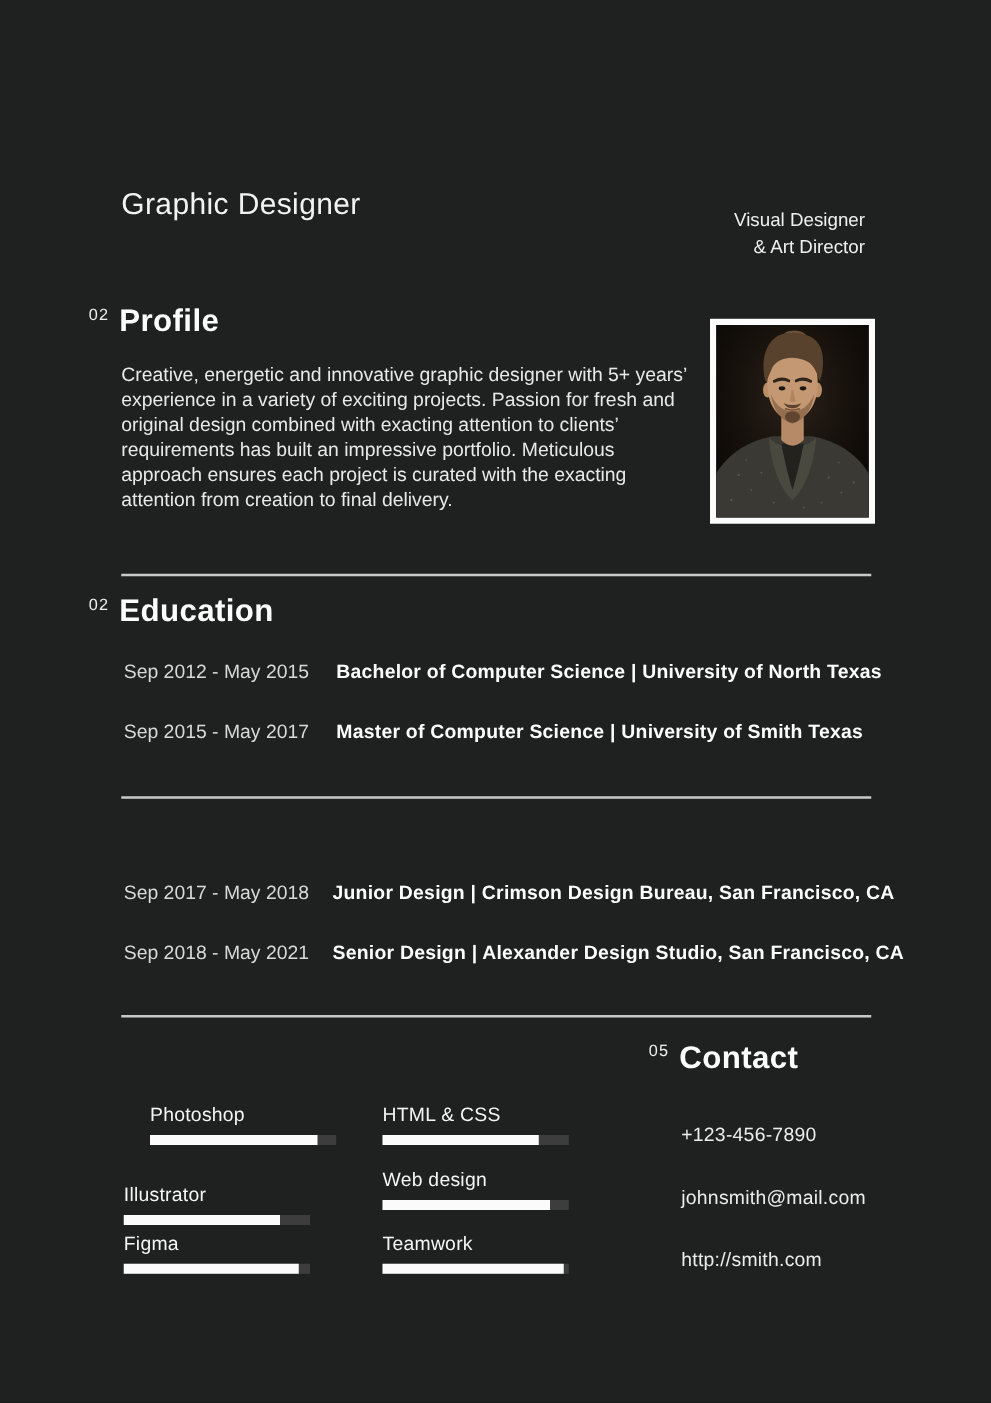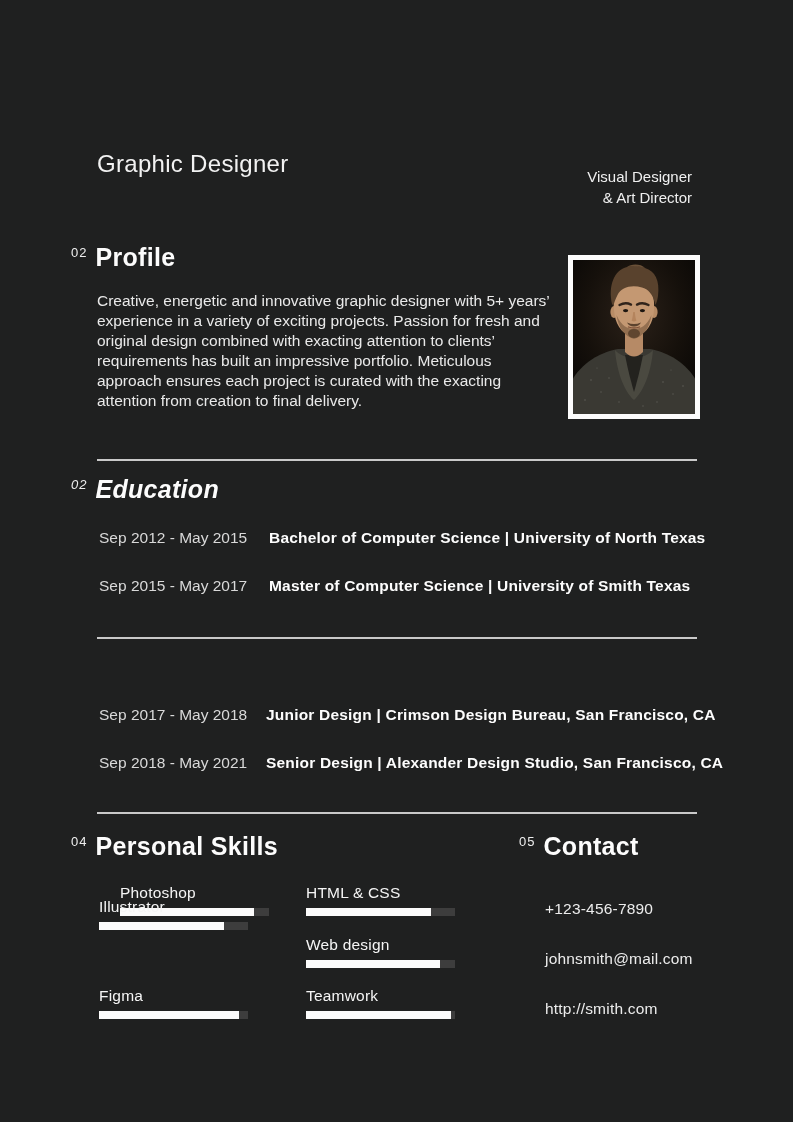--- a/index.html
+++ b/index.html
@@ -117,21 +117,21 @@
       <path d="M 60.2 52 Q 59.6 58.5 58.6 60.5 Q 61 62.5 63.4 60.5 Q 62.4 58.5 61.8 52" fill="#b08058" opacity="0.8"></path>
 
       <path d="M 54 62.5 Q 61 65.5 68 62.5 Q 66 66.5 61 66.5 Q 56 66.5 54 62.5 Z" fill="#4a3422" opacity="0.85"></path>
       <path d="M 55.5 67 Q 61 69 66.5 67" stroke="#7d5138" stroke-width="1.3" fill="none" stroke-linecap="round"></path>
       <ellipse cx="61" cy="73.5" rx="6" ry="4.6" fill="#4a3422" opacity="0.7"></ellipse>
     </svg>
   </div>
 
   <div class="abs divider" style="top:459px;"></div>
 
-  <div class="abs sec-title" style="left:71px; top:475px;font-style:italic;">
+  <div class="abs sec-title" style="left:71px; top:475px;">
     <span class="num">02</span><span>Education</span>
   </div>
   <div class="abs row" style="top:528px;">
     <span class="date">Sep 2012 - May 2015</span>
     <span class="detail edu">Bachelor of Computer Science | University of North Texas</span>
   </div>
   <div class="abs row" style="top:576px;">
     <span class="date">Sep 2015 - May 2017</span>
     <span class="detail edu">Master of Computer Science | University of Smith Texas</span>
   </div>
@@ -142,31 +142,28 @@
     <span class="date">Sep 2017 - May 2018</span>
     <span class="detail exp">Junior Design | Crimson Design Bureau, San Francisco, CA</span>
   </div>
   <div class="abs row" style="top:753px;">
     <span class="date">Sep 2018 - May 2021</span>
     <span class="detail exp">Senior Design | Alexander Design Studio, San Francisco, CA</span>
   </div>
 
   <div class="abs divider" style="top:812px;"></div>
 
-  <div class="abs sec-title" style="left:71px; top:832px;">
-    <span class="num">04</span><span>Personal Skills</span>
-  </div>
 
   <div class="abs skill" style="left:99px; top:884px;margin-left:21px;">
     <div class="skill-label">Photoshop</div>
     <div class="bar">
         <div class="bar-fill" style="width: 90%;"></div>
       </div>
   </div>
-  <div class="abs skill" style="left:99px; top:898px;">
+  <div class="abs skill" style="left:99px; top:948px;">
     <div class="skill-label">Illustrator</div>
     <div class="bar">
         <div class="bar-fill" style="width: 84%;"></div>
       </div>
   </div>
   <div class="abs skill" style="left:99px; top:987px;">
     <div class="skill-label">Figma</div>
     <div class="bar">
         <div class="bar-fill" style="width: 94%;"></div>
       </div>

